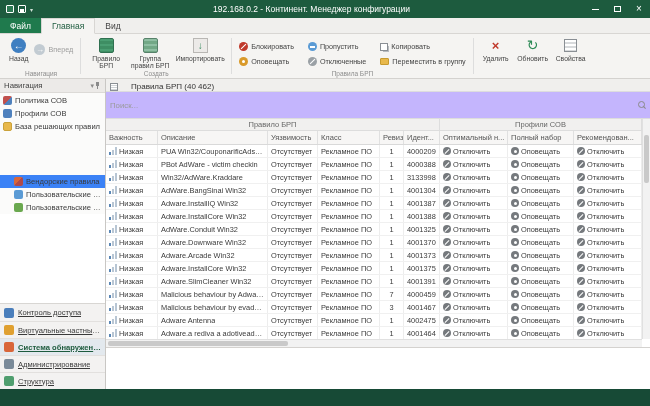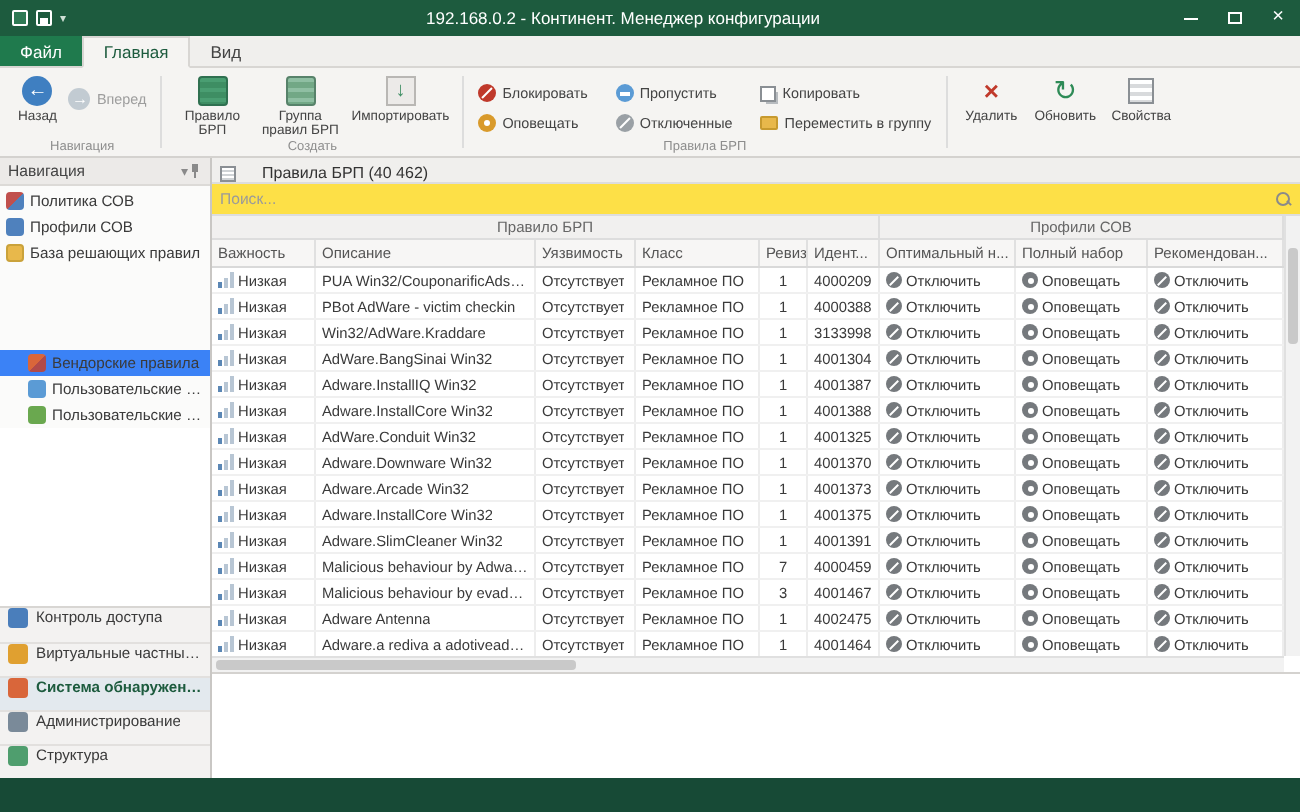--- a/index.html
+++ b/index.html
@@ -70,36 +70,36 @@
   .tlabel{overflow:hidden;text-overflow:ellipsis;font-size:7.6px;}
   .ti{width:9px;height:9px;border-radius:2px;flex:0 0 auto;}
   .ti-policy{background:linear-gradient(135deg,#c0504d 50%,#4f81bd 50%);}
   .ti-profiles{background:#4f81bd;}
   .ti-base{background:#e8b84b;border:1px solid #caa23a;}
   .ti-vendor{background:linear-gradient(135deg,#d9663a 50%,#b04a4a 50%);}
   .ti-user{background:#5b9bd5;}
   .ti-sign{background:#6aa84f;}
   .side-fill{flex:1;background:#fff;}
   .bottom-nav{border-top:1px solid #d8d6d3;background:#f3f2f1;}
-  .bitem{height:17px;display:flex;gap:4px;padding:0 4px;border-top:1px solid #e2e0de;white-space:nowrap;overflow:hidden;font-size:7.6px;color:#3a3a3a;cursor:default;}
+  .bitem{height:17px;display:flex;align-items:center;gap:4px;padding:0 4px;border-top:1px solid #e2e0de;white-space:nowrap;overflow:hidden;font-size:7.6px;color:#3a3a3a;cursor:default;text-decoration:underline;}
   .bitem:first-child{border-top:none;}
   .bitem.sel{background:#e3e9ee;color:#1d5b3e;font-weight:bold;}
   .bitem span.lbl{overflow:hidden;text-overflow:ellipsis;}
   .bi{width:10px;height:10px;border-radius:2px;flex:0 0 auto;}
   .bi-access{background:#4a7ebb;}
   .bi-vpn{background:#e0a030;}
   .bi-ids{background:#d9663a;}
   .bi-struct{background:#4f9e6e;}
   .bi-admin{background:#7a8a99;}
 
   
   .main{position:absolute;top:79px;left:106px;right:0;bottom:17px;background:#fff;display:flex;flex-direction:column;}
   .main-header{height:13px;background:#f0efed;border-bottom:1px solid #ddd;display:flex;align-items:flex-end;gap:13px;padding:0 4px;font-size:8px;color:#333;}
   .mh-ico{width:8px;height:8px;border:1px solid #8a8f94;background:repeating-linear-gradient(180deg,#fff 0 1px,#cfd3d6 1px 2px);}
-  .search-row{height:16px;border-bottom:1px solid #ddd;display:flex;align-items:center;background:#fde047;padding-right:4px;}
+  .search-row{height:27px;border-bottom:1px solid #ddd;display:flex;align-items:center;background:#c4b5fd;padding-right:4px;}
   .search-input{flex:1;border:none;outline:none;font-family:"Liberation Sans",sans-serif;font-size:7.8px;padding:0 4px;color:#444;background:transparent;}
   .search-input::placeholder{color:#9a9a9a;}
   .mag{width:8px;height:8px;position:relative;flex:0 0 auto;}
   .mag::before{content:"";position:absolute;left:0;top:0;width:5px;height:5px;border:1px solid #8a8a8a;border-radius:50%;}
   .mag::after{content:"";position:absolute;left:4.5px;top:5.5px;width:3px;height:1px;background:#8a8a8a;transform:rotate(45deg);}
 
   .twrap{position:relative;height:229px;border-bottom:1px solid #d4d2cf;background:#fff;}
   .ghrow{display:grid;grid-template-columns:334px 202px;height:12px;background:#f1f0ef;border-bottom:1px solid #ddd;width:536px;}
   .gh{display:flex;align-items:center;justify-content:center;font-size:7.5px;color:#666;border-right:1px solid #ddd;overflow:hidden;white-space:nowrap;}
   .chrow{display:grid;grid-template-columns:52px 110px 50px 62px 24px 36px 68px 66px 68px;height:14px;background:#f7f6f5;border-bottom:1px solid #d9d9d9;width:536px;}

